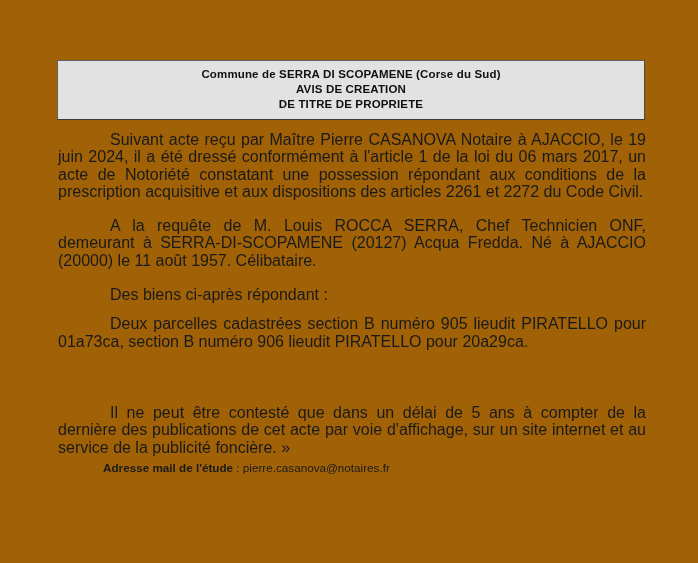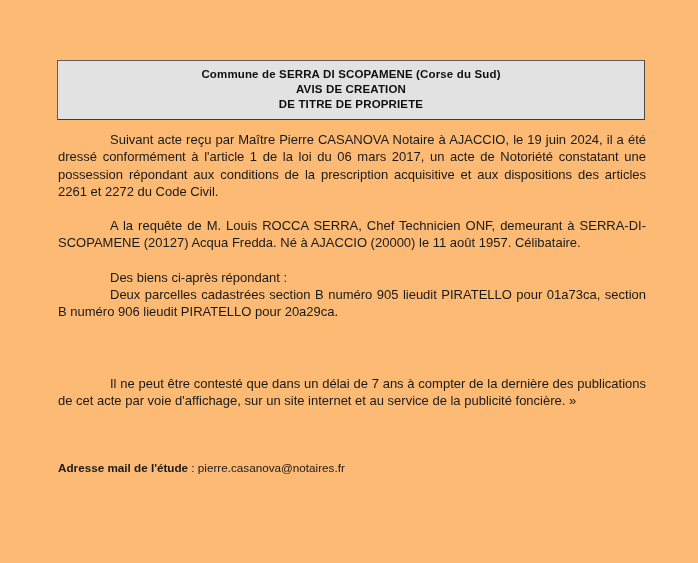--- a/index.html
+++ b/index.html
@@ -14,21 +14,21 @@
     overflow: hidden;
     font-family: "Liberation Sans", sans-serif;
     color: #1a1a1a;
     -webkit-font-smoothing: antialiased;
   }
 
   .page {
     position: relative;
     width: 698px;
     height: 563px;
-    background: #fdba74;
+    background: #a16207;
     box-sizing: border-box;
   }
 
   
   .header-box {
     position: absolute;
     left: 57px;
     top: 60px;
     width: 588px;
     box-sizing: border-box;
@@ -51,51 +51,53 @@
   
   .body-area {
     position: absolute;
     left: 58px;
     top: 131px;
     width: 588px;
   }
 
   p.para {
     margin: 0;
-    font-size: 13px;
+    font-size: 16px;
     line-height: 17.3px;
     text-align: justify;
     text-justify: inter-word;
     color: #1a1a1a;
   }
   p.para.indent {
     text-indent: 52px;
   }
   p.para.tight-indent {
     text-indent: 52px;
+    margin-top: 12px;
   }
   .gap-md { height: 17px; }
   .gap-lg { height: 20px; }
 
   .no-justify {
     text-align: left;
   }
 
   
   .footer-area {
     position: absolute;
     left: 58px;
     top: 459px;
     width: 588px;
   }
   .footer-line {
     font-size: 11.7px;
     line-height: 17.3px;
     color: #1a1a1a;
     text-align: left;
+    margin-left: 45px;
   }
   .footer-label {
     font-weight: bold;
   }
 </style>
 </head>
 <body>
 
 <div class="page">
 
@@ -120,21 +122,21 @@
     <p class="para tight-indent">Deux parcelles cadastrées section B numéro 905 lieudit PIRATELLO pour 01a73ca, section B numéro 906 lieudit PIRATELLO pour 20a29ca.</p>
 
     <div class="gap-md"></div>
 
 
     <div class="gap-lg"></div>
 
 
     <div class="gap-md"></div>
 
-    <p class="para indent">Il ne peut être contesté que dans un délai de 7 ans à compter de la dernière des publications de cet acte par voie d'affichage, sur un site internet et au service de la publicité foncière. »</p>
+    <p class="para indent">Il ne peut être contesté que dans un délai de 5 ans à compter de la dernière des publications de cet acte par voie d'affichage, sur un site internet et au service de la publicité foncière. »</p>
 
   </div>
 
   <div class="footer-area">
     <div class="footer-line">
       <span class="footer-label">Adresse mail de l'étude</span><span> : pierre.casanova@notaires.fr</span>
     </div>
   </div>
 
 </div>

